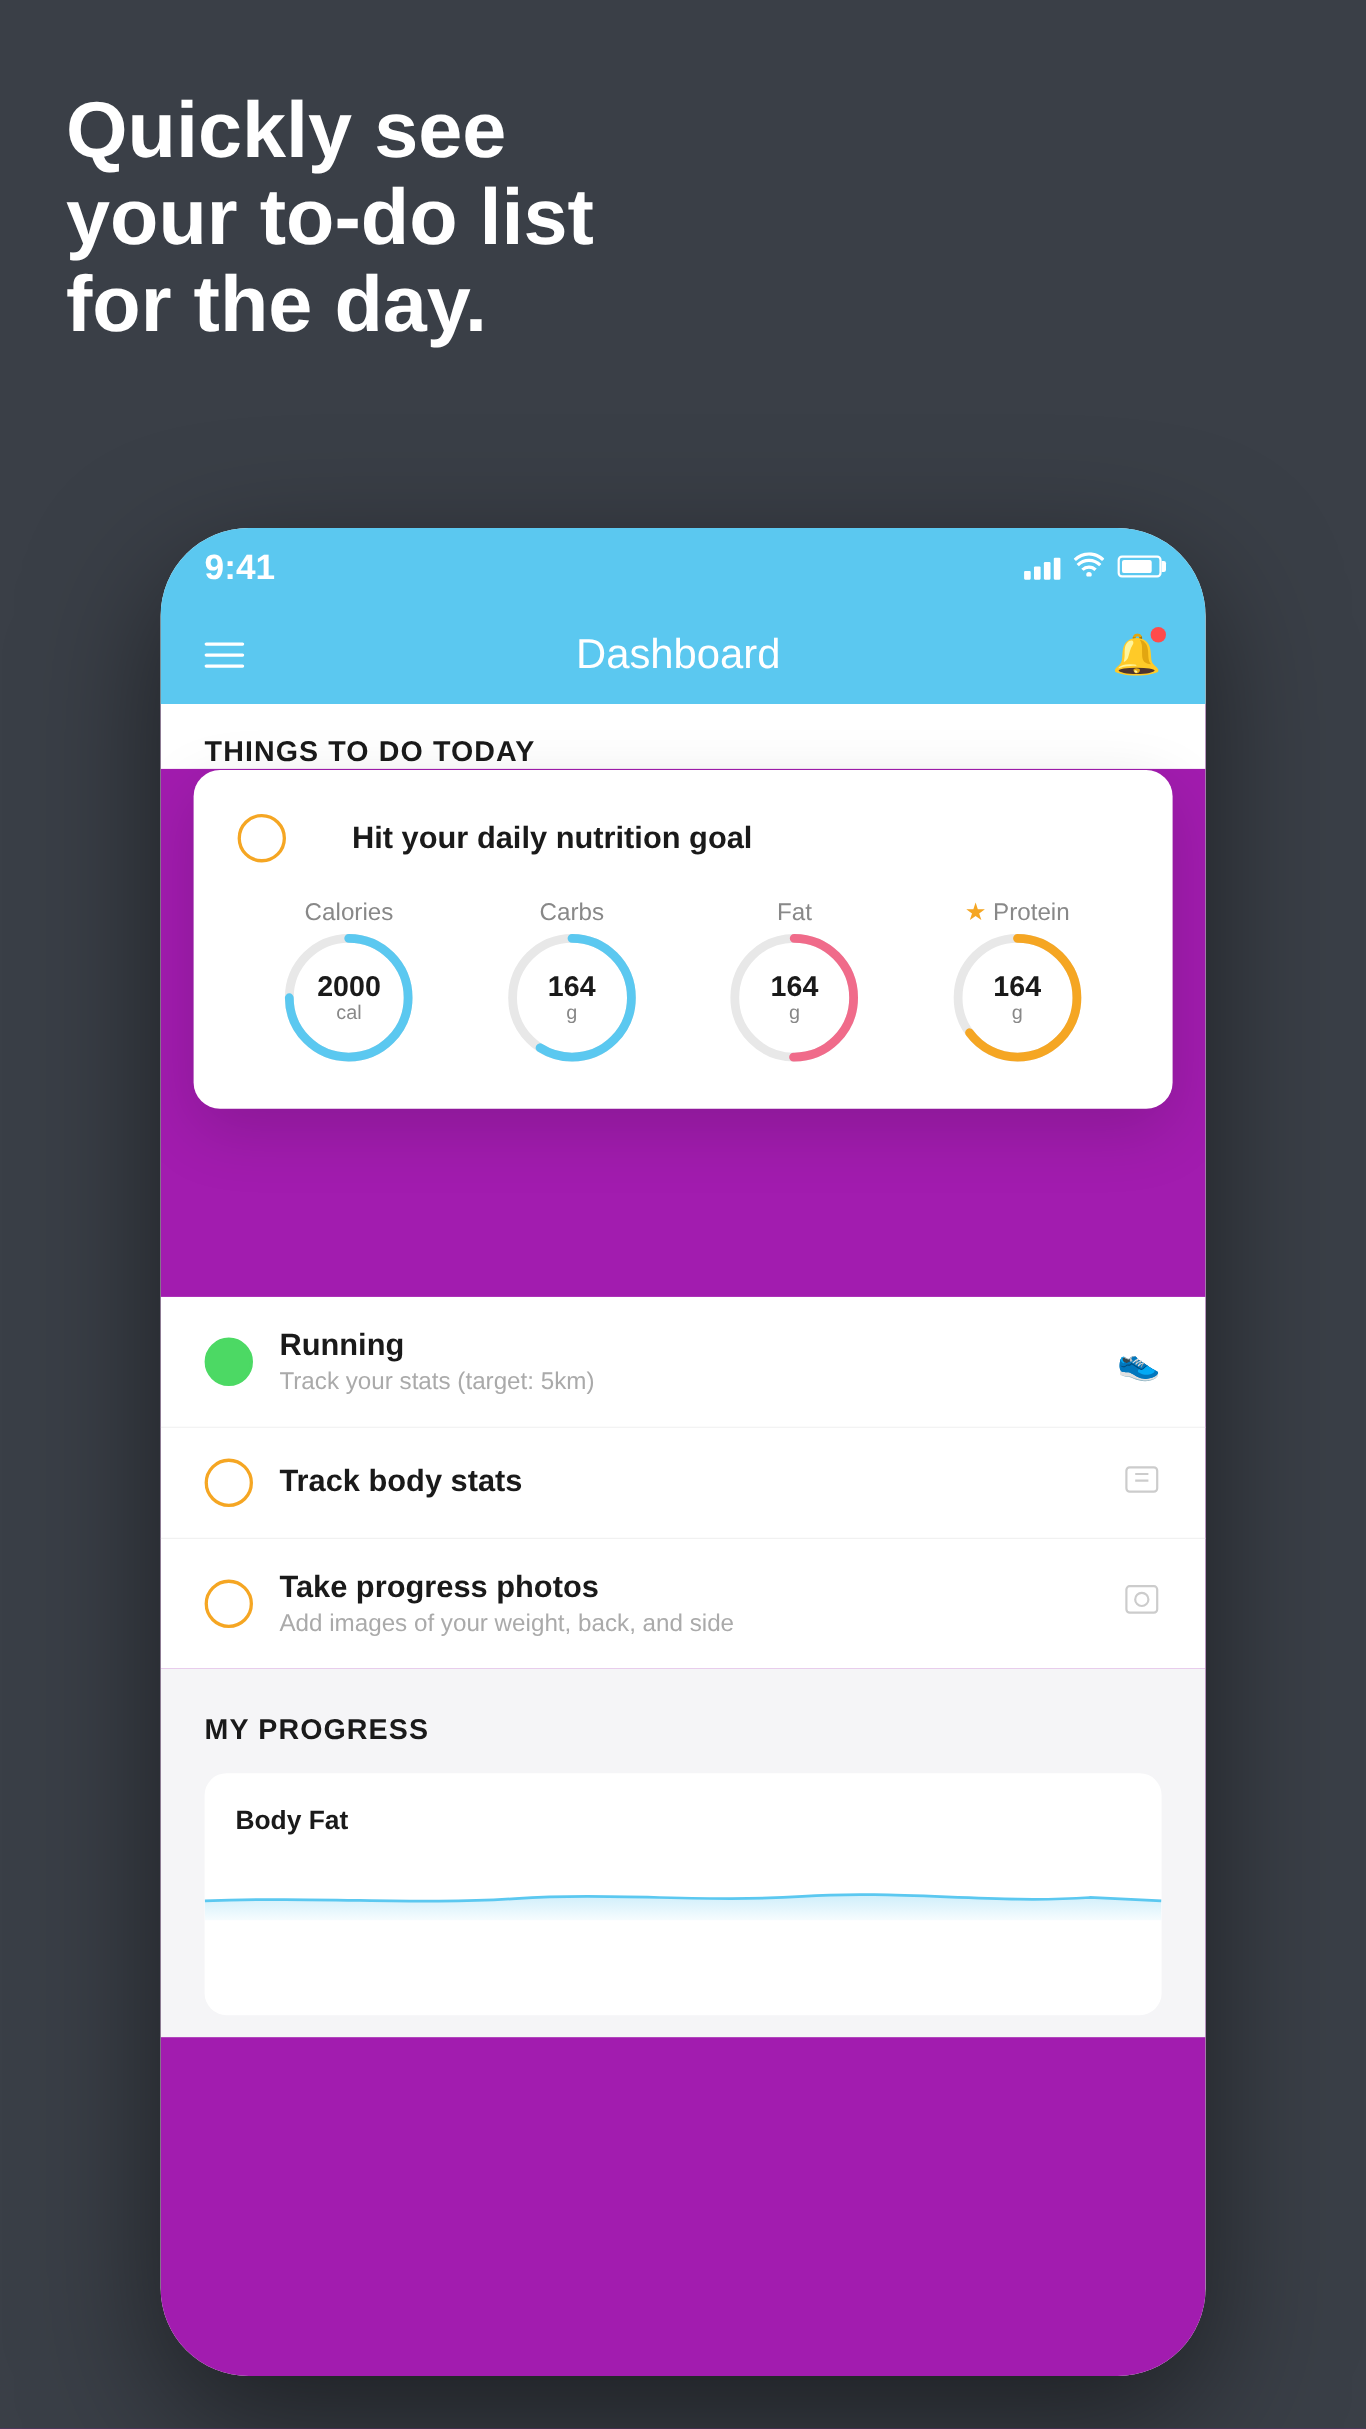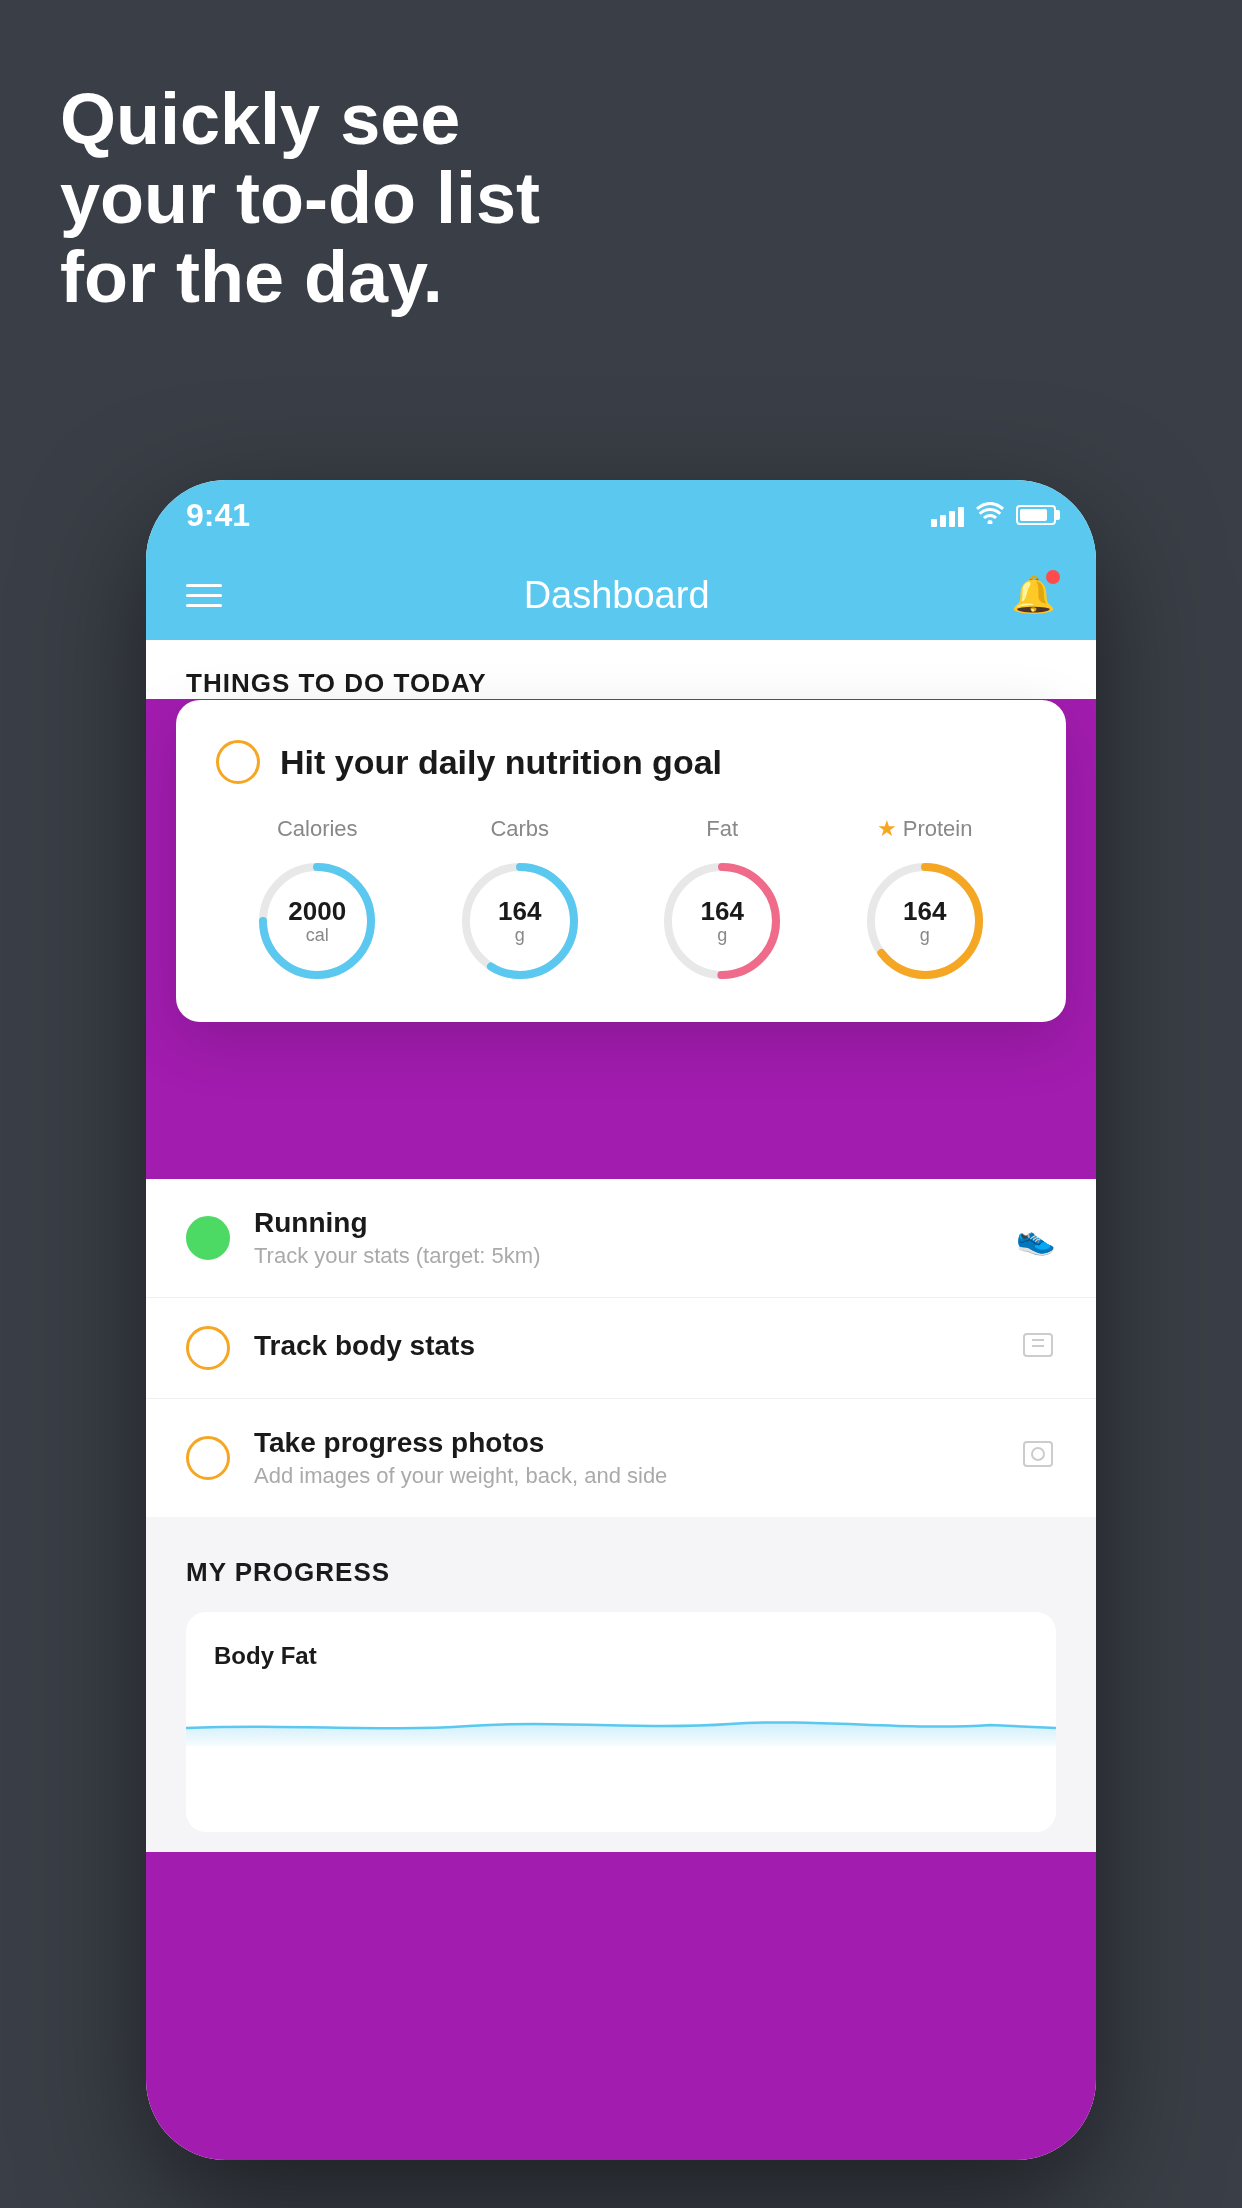--- a/index.html
+++ b/index.html
@@ -193,36 +193,36 @@
     }
     .circle-check {
       width: 44px;
       height: 44px;
       border-radius: 50%;
       border: 3.5px solid #f5a623;
       background: transparent;
       flex-shrink: 0;
     }
     .card-title {
-      font-size: 34px;
+      font-size: 28px;
       font-weight: 600;
       color: #1a1a1a;
+      margin-left: 40px;
     }
 
     
     .nutrition-grid {
       display: flex;
       justify-content: space-around;
       align-items: flex-start;
     }
     .nutrition-item {
       display: flex;
       flex-direction: column;
       align-items: center;
-      gap: 14px;
     }
     .nutrition-label {
       font-size: 22px;
       color: #888;
       display: flex;
       align-items: center;
       gap: 6px;
     }
     .star-icon {
       color: #f5a623;

